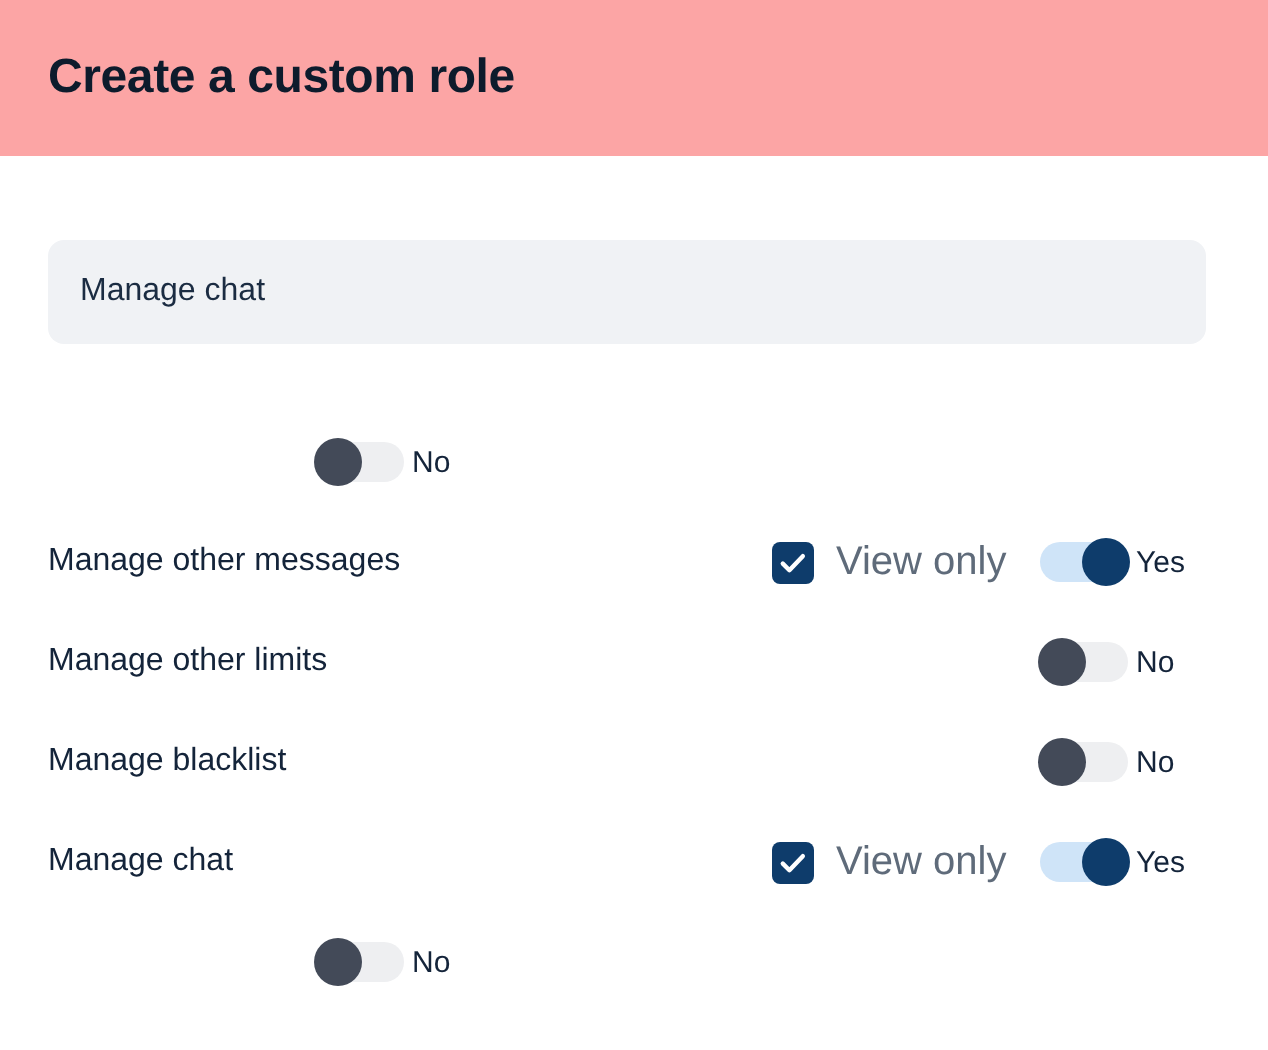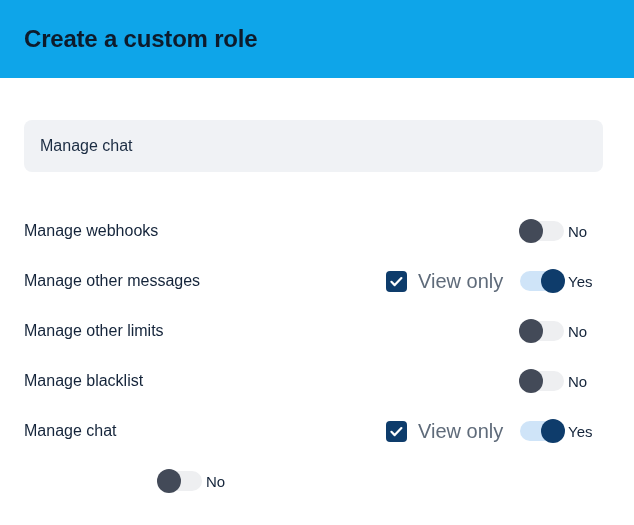--- a/index.html
+++ b/index.html
@@ -13,21 +13,21 @@
   body {
     font-family: "Liberation Sans", sans-serif;
     background: #ffffff;
     color: #0f1c2e;
     -webkit-font-smoothing: antialiased;
   }
 
   
   .header {
     height: 78px;
-    background: #0ea5e9;
+    background: #fca5a5;
     display: flex;
     align-items: center;
     padding: 0 24px;
   }
   .header-title {
     font-size: 24px;
     font-weight: 700;
     letter-spacing: -0.2px;
     color: #0d1b2c;
   }
@@ -151,21 +151,20 @@
 </div>
 
 <div class="content">
 
   <div class="field-block">
     <input class="text-input" type="text" value="Manage chat" style="">
   </div>
 
   <div class="permissions">
       <div class="perm-row">
-        <div class="perm-label">Manage webhooks</div>
         <div class="viewonly-col empty">
           <div class="checkbox unchecked"></div>
           <div class="viewonly-text">View only</div>
         </div>
         <div class="toggle-col">
           <div class="toggle off">
             <div class="knob"></div>
           </div>
           <div class="toggle-text">No</div>
         </div>

